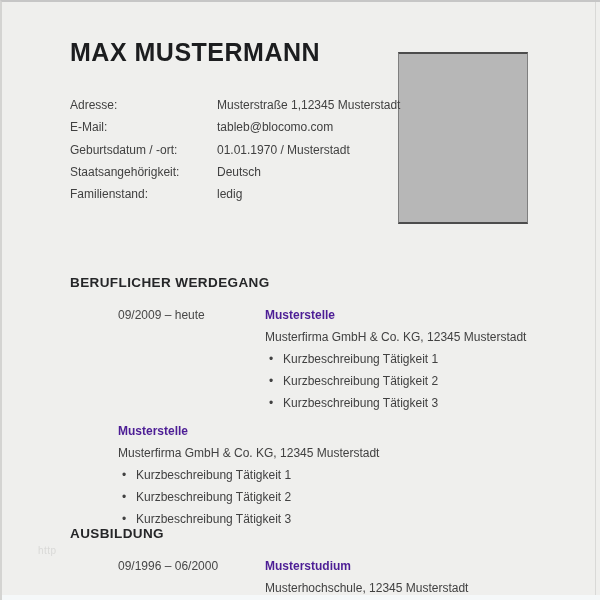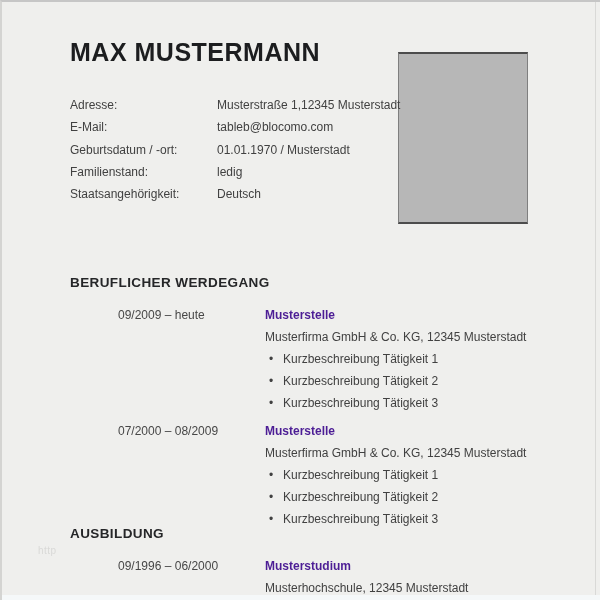--- a/index.html
+++ b/index.html
@@ -120,26 +120,26 @@
     </div>
     <div class="detail-row">
       <span class="detail-label">E-Mail:</span>
       <span class="detail-value">tableb@blocomo.com</span>
     </div>
     <div class="detail-row">
       <span class="detail-label">Geburtsdatum / -ort:</span>
       <span class="detail-value">01.01.1970 / Musterstadt</span>
     </div>
     <div class="detail-row">
+      <span class="detail-label">Staatsangehörigkeit:</span>
+      <span class="detail-value">Deutsch</span>
+    </div>
+    <div class="detail-row">
       <span class="detail-label">Familienstand:</span>
       <span class="detail-value">ledig</span>
-    </div>
-    <div class="detail-row">
-      <span class="detail-label">Staatsangehörigkeit:</span>
-      <span class="detail-value">Deutsch</span>
     </div>
   </div>
 
   <div class="section work">
     <div class="section-title">BERUFLICHER WERDEGANG</div>
 
     <div class="entry">
       <div class="entry-period">09/2009 – heute</div>
       <div class="entry-body">
         <div class="entry-role">Musterstelle</div>
@@ -155,21 +155,20 @@
           </li>
           <li>
             <span class="bullet-dot">•</span>
             <span>Kurzbeschreibung Tätigkeit 3</span>
           </li>
         </ul>
       </div>
     </div>
 
     <div class="entry">
-      <div class="entry-period">07/2000 – 08/2009</div>
       <div class="entry-body">
         <div class="entry-role">Musterstelle</div>
         <div class="entry-org">Musterfirma GmbH &amp; Co. KG, 12345 Musterstadt</div>
         <ul class="bullets">
           <li>
             <span class="bullet-dot">•</span>
             <span>Kurzbeschreibung Tätigkeit 1</span>
           </li>
           <li>
             <span class="bullet-dot">•</span>

